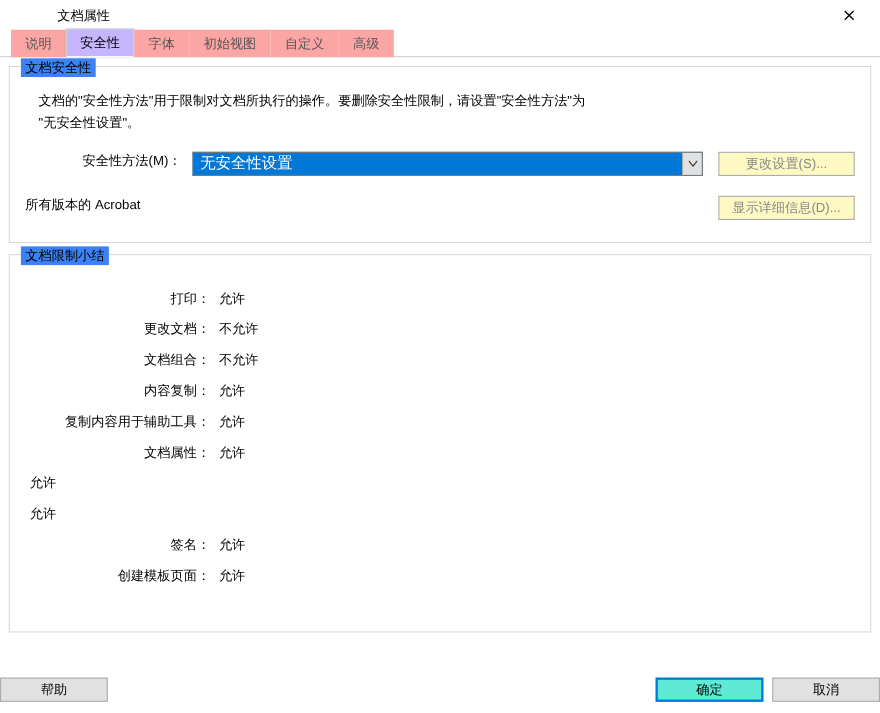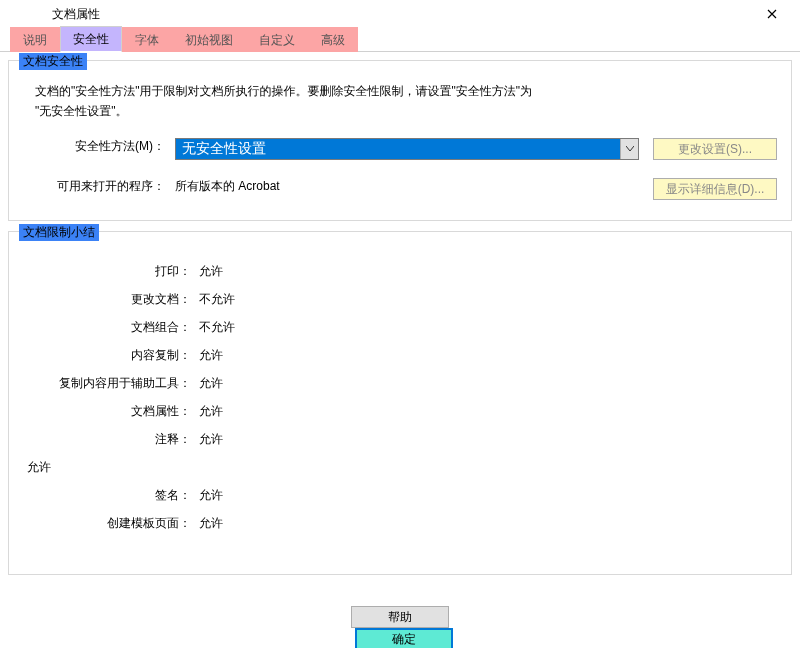--- a/index.html
+++ b/index.html
@@ -153,21 +153,20 @@
 
 .footer {
   position: absolute;
   left: 0;
   right: 0;
   bottom: 0;
   height: 42px;
   display: flex;
   align-items: center;
   padding: 0 0;
-  flex-direction: column;
 }
 .footer .spacer { flex: 1; }
 .btn {
   width: 98px;
   height: 22px;
   background: #e1e1e1;
   border: 1px solid #adadad;
   font-size: 12px;
   text-align: center;
   line-height: 20px;
@@ -219,21 +218,20 @@
         <div class="sel-arrow">
           <svg viewBox="0 0 8 6">
               <path d="M0 0 L4 5 L8 0" fill="none" stroke="#333" stroke-width="1"></path>
             </svg>
         </div>
       </div>
       <div class="side-btn">更改设置(S)...</div>
     </div>
 
     <div class="form-row" style="margin-bottom:6px">
-      <div class="lbl">可用来打开的程序：</div>
       <div class="val" style="flex:1">所有版本的 Acrobat</div>
       <div class="side-btn">显示详细信息(D)...</div>
     </div>
   </div>
 
   <div class="groupbox" style="padding-bottom:20px">
     <div class="legend">文档限制小结</div>
     <div class="restrict">
       <div class="r-row">
           <div class="r-lbl">打印：</div>
@@ -253,21 +251,20 @@
         </div>
       <div class="r-row">
           <div class="r-lbl">复制内容用于辅助工具：</div>
           <div class="r-val">允许</div>
         </div>
       <div class="r-row">
           <div class="r-lbl">文档属性：</div>
           <div class="r-val">允许</div>
         </div>
       <div class="r-row">
-          <div class="r-lbl">注释：</div>
           <div class="r-val">允许</div>
         </div>
       <div class="r-row">
           <div class="r-val">允许</div>
         </div>
       <div class="r-row">
           <div class="r-lbl">签名：</div>
           <div class="r-val">允许</div>
         </div>
       <div class="r-row">

